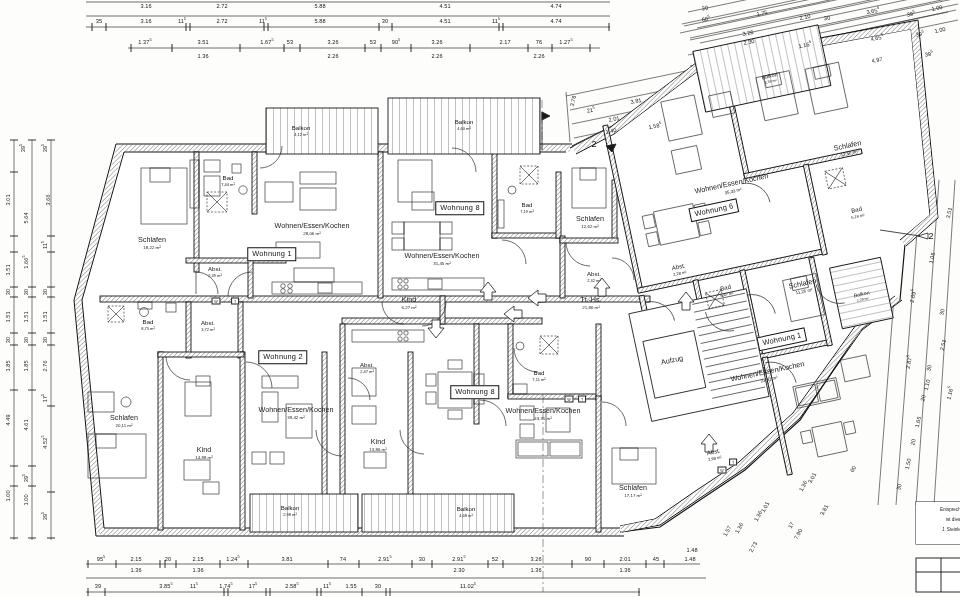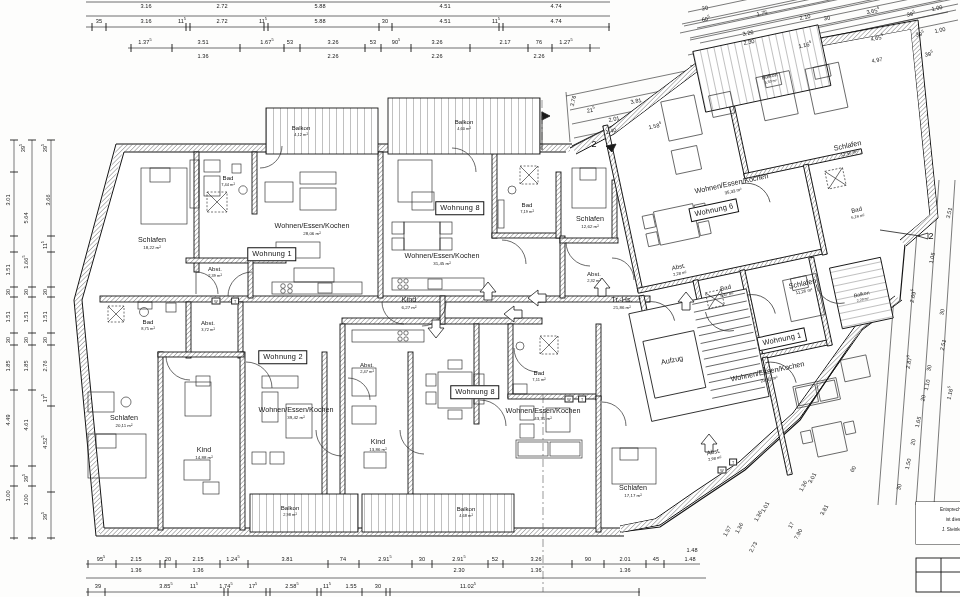--- a/index.html
+++ b/index.html
@@ -615,21 +615,21 @@
         <span class="a">12,62 m²</span>
       </div>
       <div class="room small" style="left: 594px; top: 276px;">
         <span class="n">Abst.</span>
         <span class="a">2,32 m²</span>
       </div>
       <div class="room " style="left: 409px; top: 302px;">
         <span class="n">Kind</span>
         <span class="a">6,27 m²</span>
       </div>
-      <div class="room " style="left: 622px; top: 302px;">
+      <div class="room " style="left: 591px; top: 302px;">
         <span class="n">Tr.-Hs.</span>
         <span class="a">21,86 m²</span>
       </div>
       <div class="room small" style="left: 367px; top: 367px;">
         <span class="n">Abst.</span>
         <span class="a">2,47 m²</span>
       </div>
       <div class="room " style="left: 378px; top: 444px;">
         <span class="n">Kind</span>
         <span class="a">13,86 m²</span>

